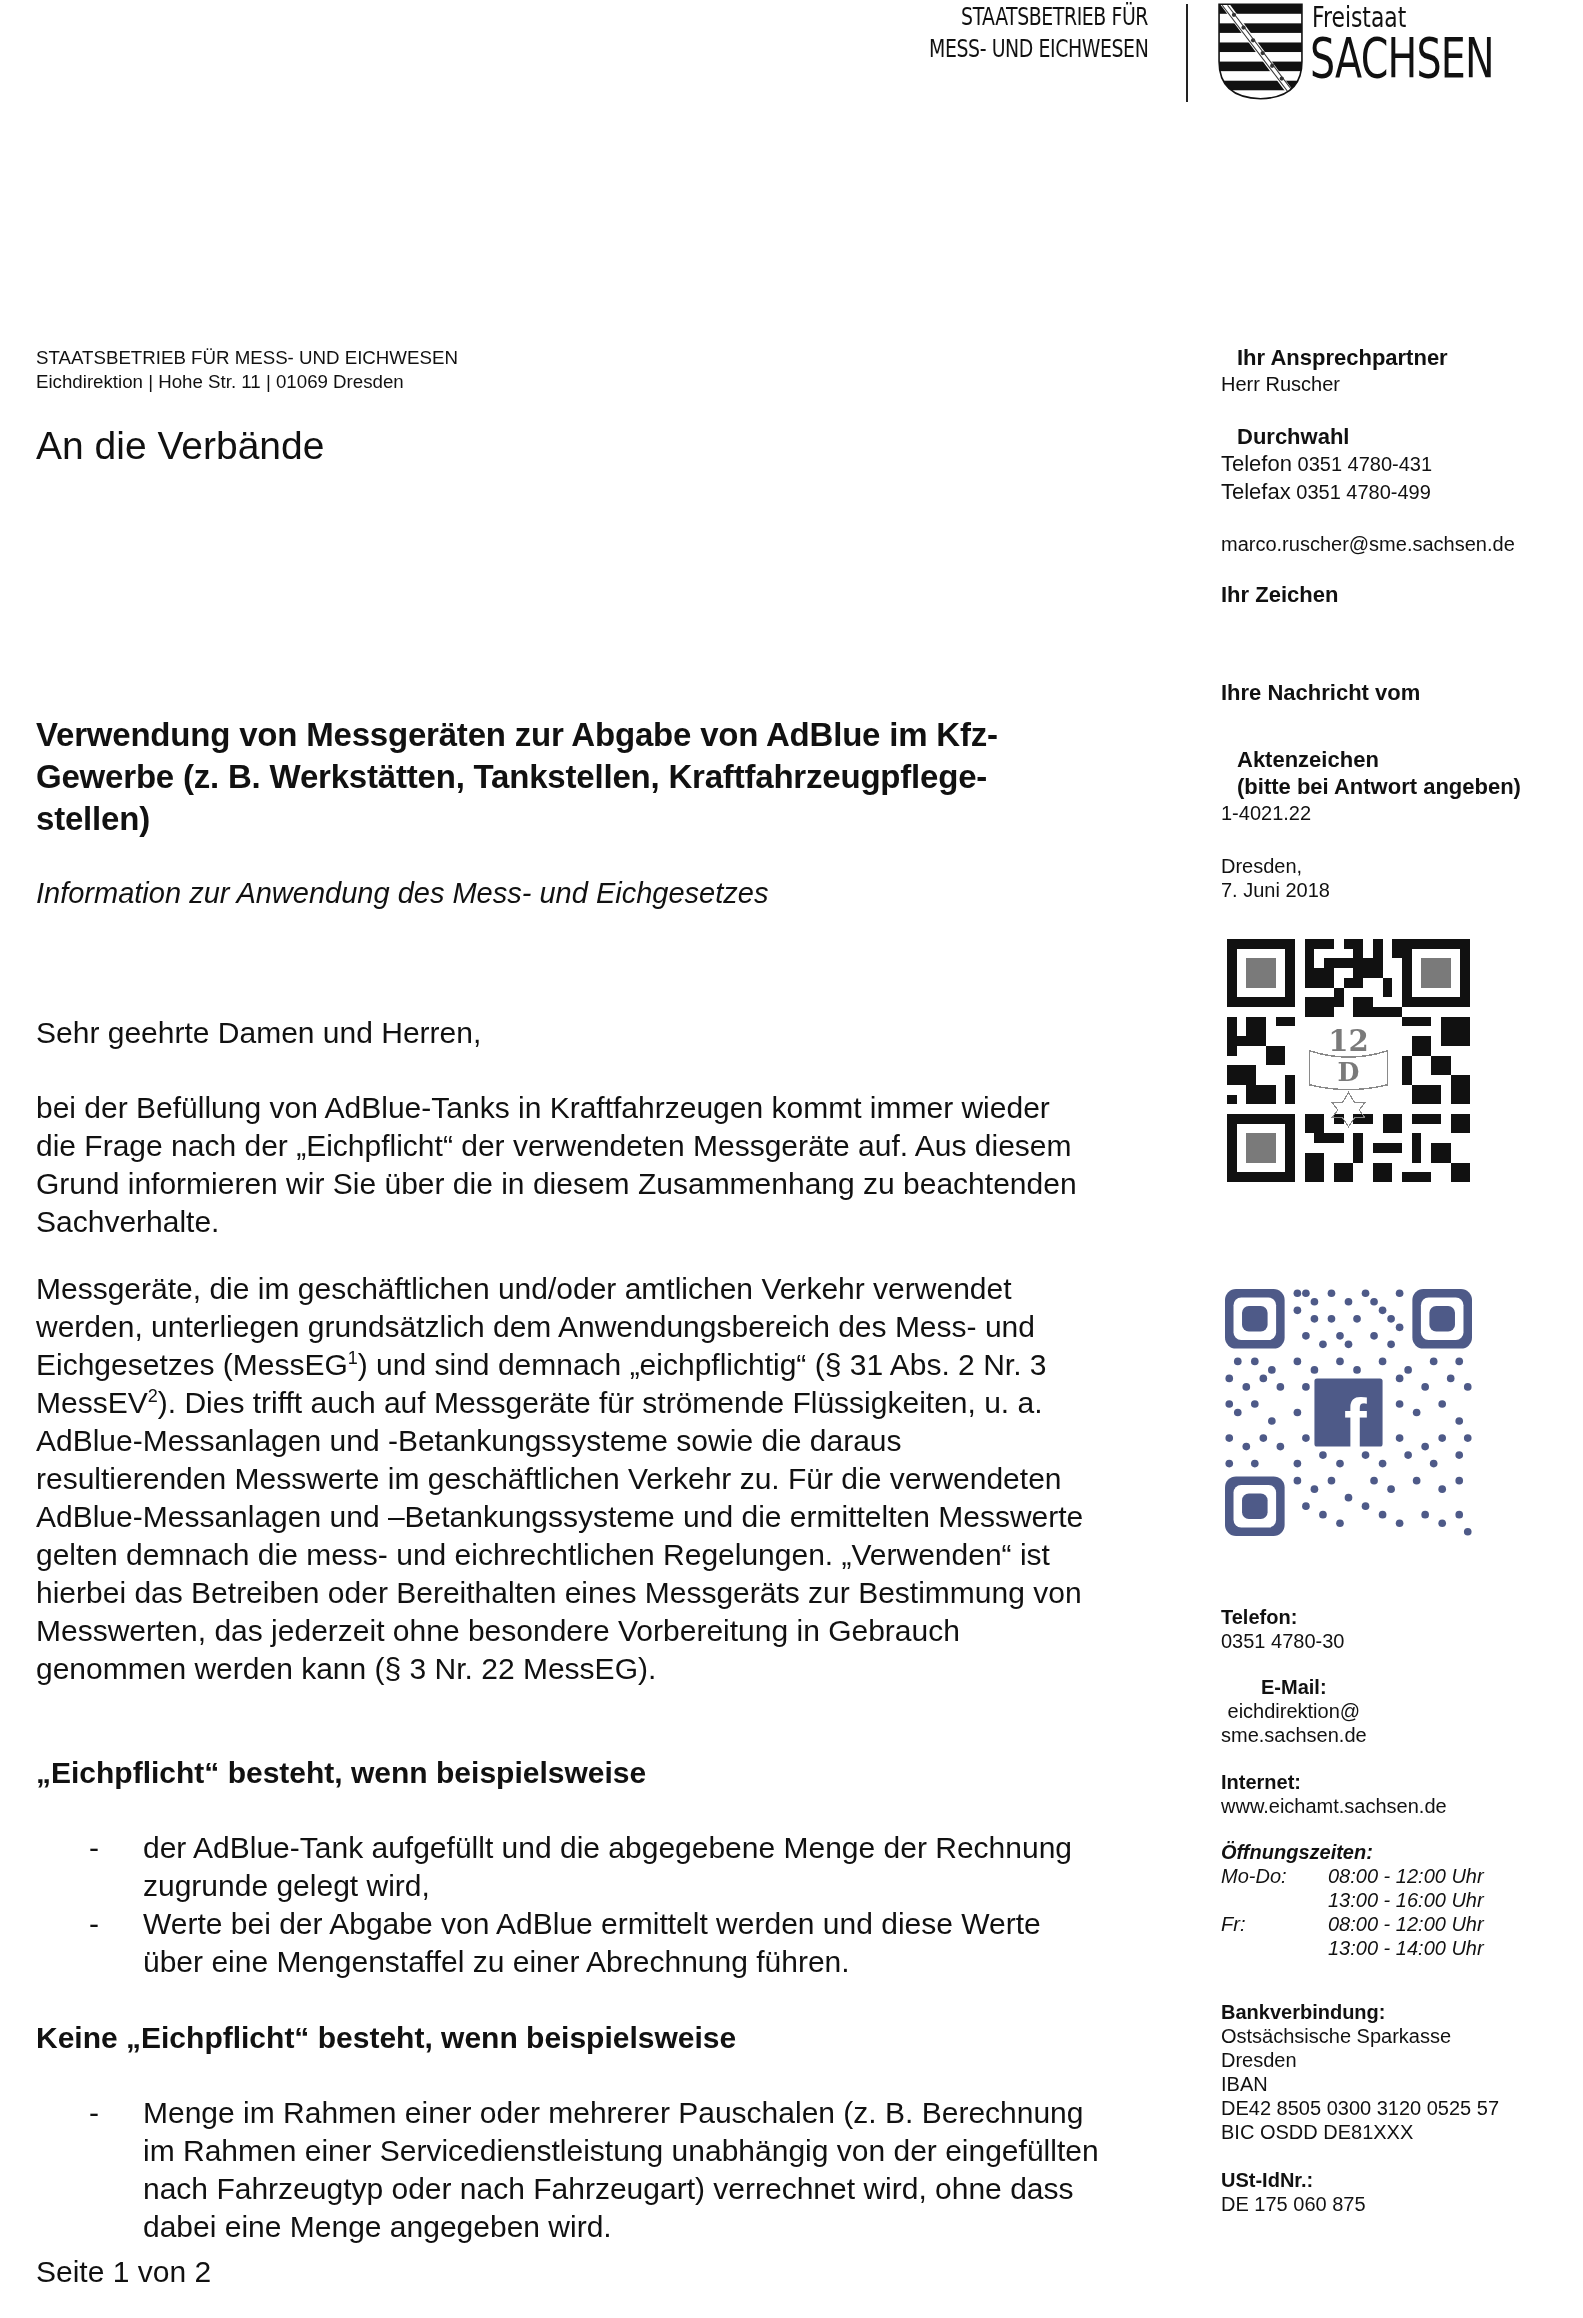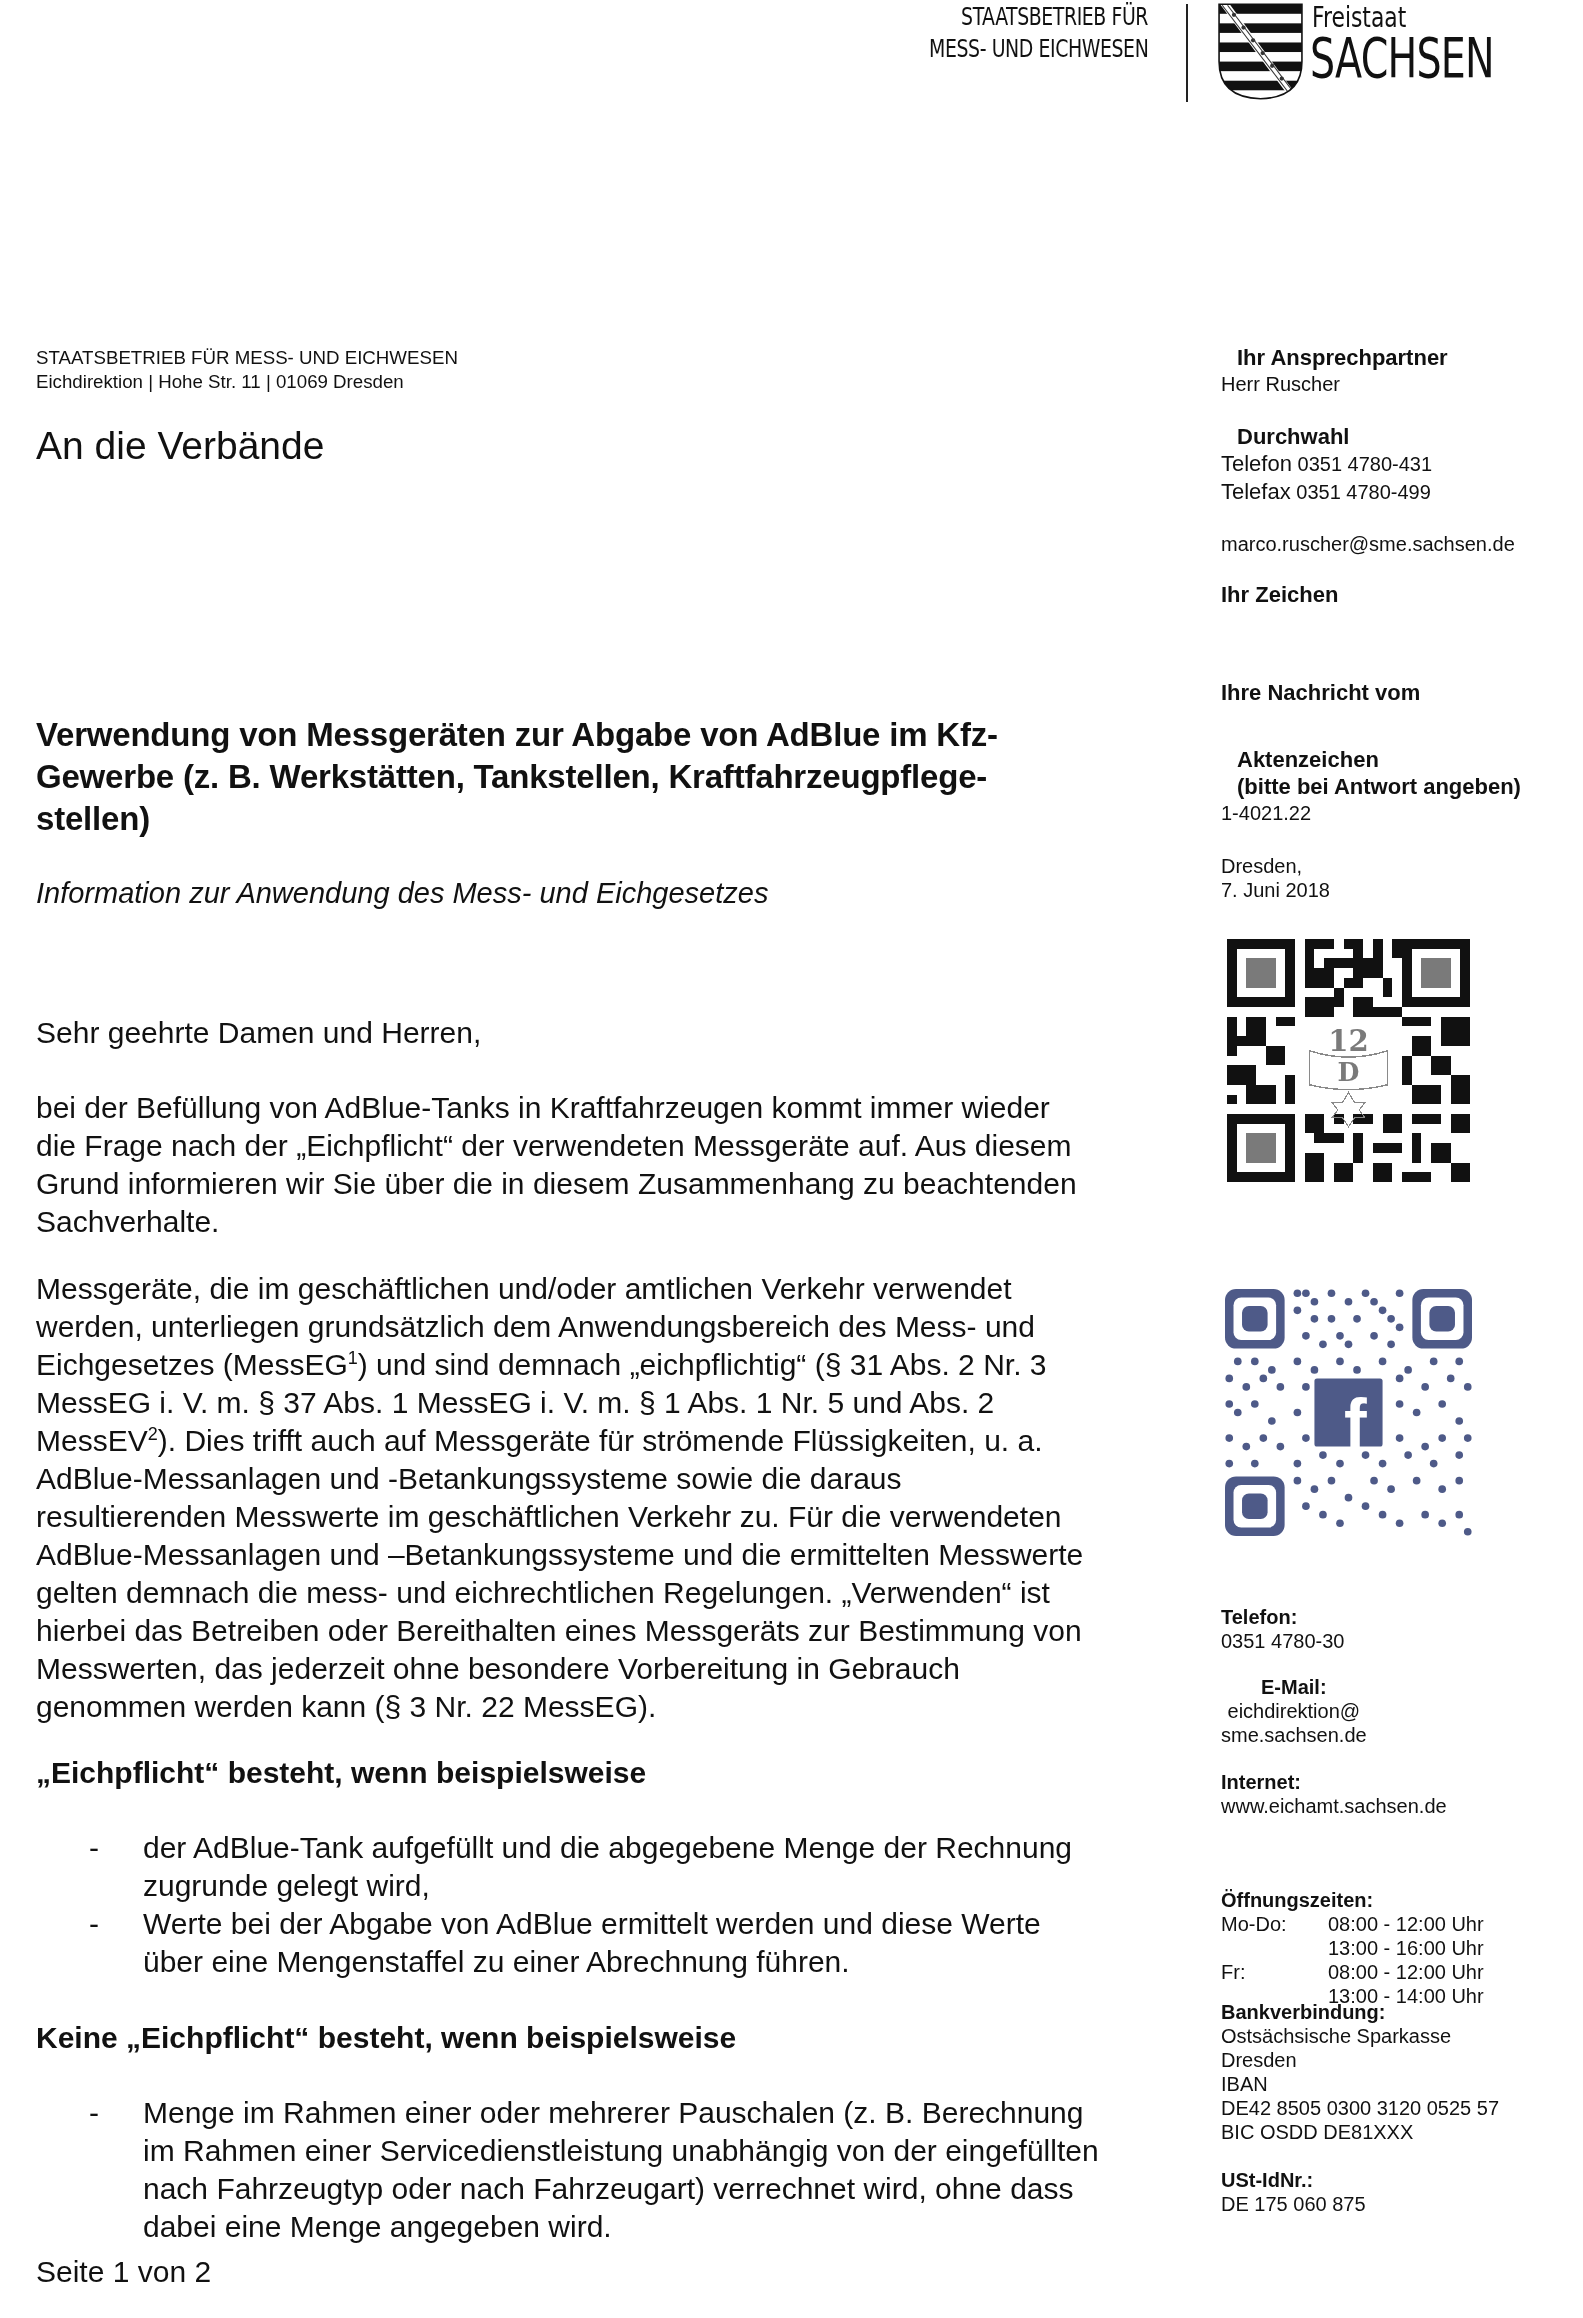--- a/index.html
+++ b/index.html
@@ -288,21 +288,21 @@
 </div>
 <div class="rc2" style="top:1675px;text-align:center;">
   <div class="lbl">E-Mail:</div>
   <div>eichdirektion@</div>
   <div>sme.sachsen.de</div>
 </div>
 <div class="rc2" style="top:1770px;">
   <div class="lbl">Internet:</div>
   <div>www.eichamt.sachsen.de</div>
 </div>
-<div class="rc2" style="top:1888px;">
+<div class="rc2" style="top:1840px;font-style:italic;">
   <div class="lbl">Öffnungszeiten:</div>
   <div class="hours">
     <span>Mo-Do:</span>
       <span>08:00 - 12:00 Uhr</span>
     <span></span>
       <span>13:00 - 16:00 Uhr</span>
     <span>Fr:</span>
       <span>08:00 - 12:00 Uhr</span>
     <span></span>
       <span>13:00 - 14:00 Uhr</span>
@@ -334,21 +334,20 @@
   <div>bei der Befüllung von AdBlue-Tanks in Kraftfahrzeugen kommt immer wieder</div>
   <div>die Frage nach der „Eichpflicht“ der verwendeten Messgeräte auf. Aus diesem</div>
   <div>Grund informieren wir Sie über die in diesem Zusammenhang zu beachtenden</div>
   <div>Sachverhalte.</div>
 </div>
 
 <div class="abs body" style="top:1244px;">
   <div>Messgeräte, die im geschäftlichen und/oder amtlichen Verkehr verwendet</div>
   <div>werden, unterliegen grundsätzlich dem Anwendungsbereich des Mess- und</div>
   <div><span>Eichgesetzes (MessEG</span><span class="sup">1</span><span>) und sind demnach „eichpflichtig“ (§ 31 Abs. 2 Nr. 3</span></div>
-  <div>MessEG i. V. m. § 37 Abs. 1 MessEG i. V. m. § 1 Abs. 1 Nr. 5 und Abs. 2</div>
   <div><span>MessEV</span><span class="sup">2</span><span>). Dies trifft auch auf Messgeräte für strömende Flüssigkeiten, u. a.</span></div>
   <div>AdBlue-Messanlagen und -Betankungssysteme sowie die daraus</div>
   <div>resultierenden Messwerte im geschäftlichen Verkehr zu. Für die verwendeten</div>
   <div>AdBlue-Messanlagen und –Betankungssysteme und die ermittelten Messwerte</div>
   <div>gelten demnach die mess- und eichrechtlichen Regelungen. „Verwenden“ ist</div>
   <div>hierbei das Betreiben oder Bereithalten eines Messgeräts zur Bestimmung von</div>
   <div>Messwerten, das jederzeit ohne besondere Vorbereitung in Gebrauch</div>
   <div>genommen werden kann (§ 3 Nr. 22 MessEG).</div>
 </div>
 

